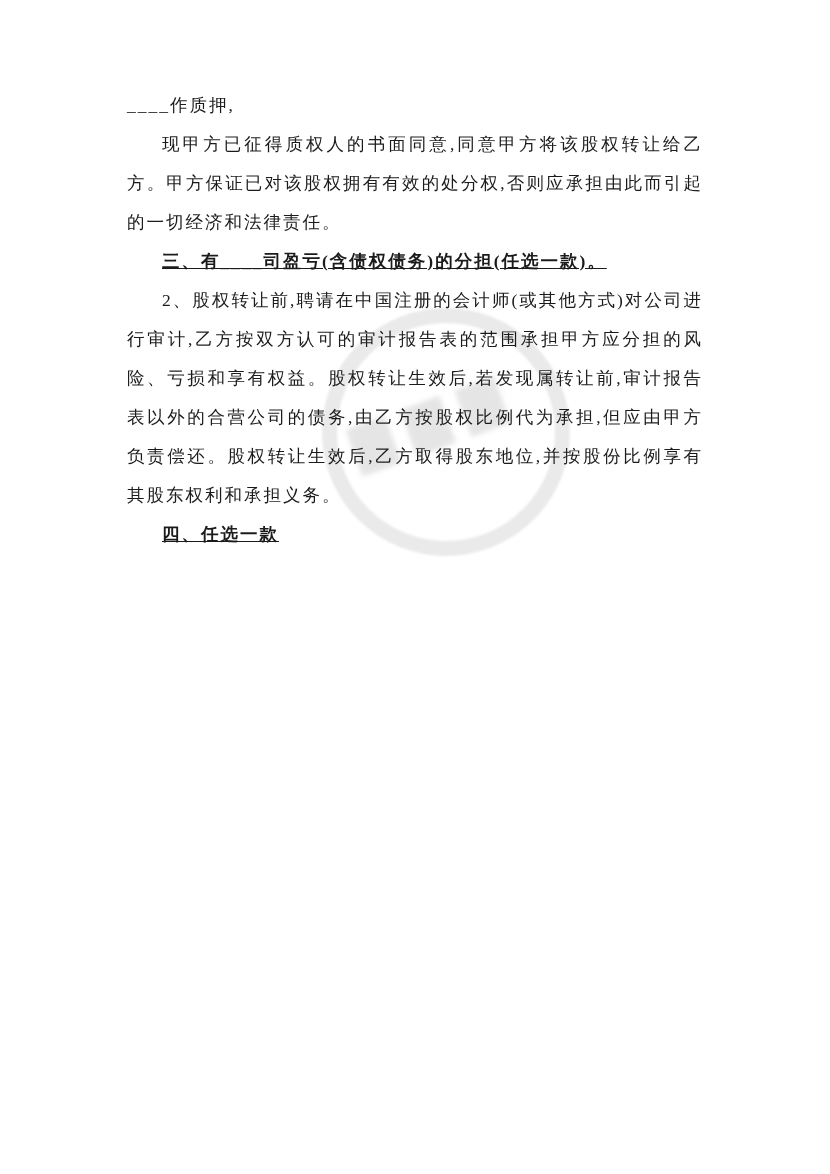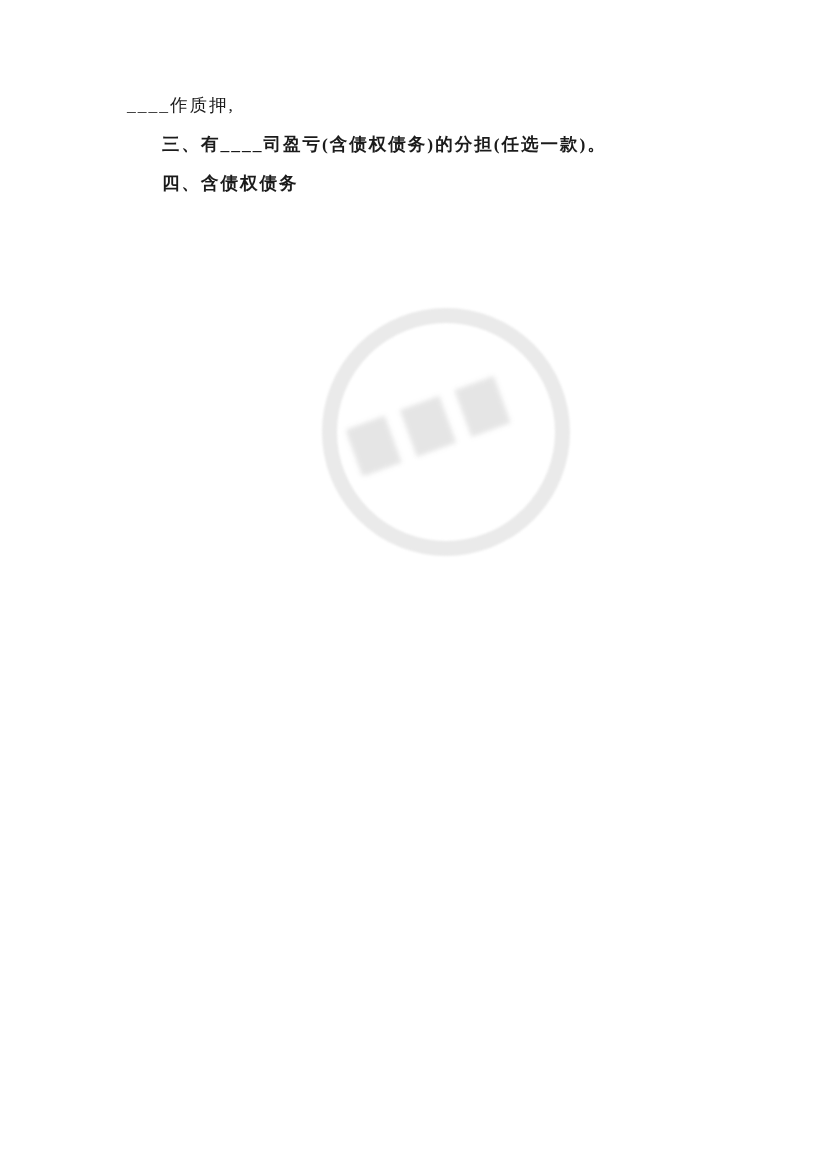--- a/index.html
+++ b/index.html
@@ -22,21 +22,21 @@
     top: 86px;
     width: 576px;
     font-size: 17.5px;
     line-height: 39px;
     text-align: justify;
     letter-spacing: 2px;
   }
   .content p { margin: 0; }
   p.para { text-indent: 35px; font-weight: 500; }
   p.cont { text-indent: 0; font-weight: 500; }
-  p.head { text-indent: 35px; font-weight: 700; }
+  p.head { text-indent: 35px; font-weight: 700; text-decoration: underline; }
   .footer {
     position: absolute;
     left: 0;
     right: 0;
     top: 1102px;
     text-align: center;
     font-size: 12px;
     letter-spacing: 2px;
     color: #737373;
   }
@@ -94,21 +94,23 @@
 </head>
 <body>
 
 <div class="page">
 
   <div class="wm wm-center"></div>
   <div class="wm wm-bottom"></div>
 
   <div class="content" id="doc-content">
       <p class="cont">____作质押,</p>
+      <p class="para">现甲方已征得质权人的书面同意,同意甲方将该股权转让给乙方。甲方保证已对该股权拥有有效的处分权,否则应承担由此而引起的一切经济和法律责任。</p>
       <p class="head">三、有____司盈亏(含债权债务)的分担(任选一款)。</p>
-      <p class="head">四、含债权债务</p>
+      <p class="para">2、股权转让前,聘请在中国注册的会计师(或其他方式)对公司进行审计,乙方按双方认可的审计报告表的范围承担甲方应分担的风险、亏损和享有权益。股权转让生效后,若发现属转让前,审计报告表以外的合营公司的债务,由乙方按股权比例代为承担,但应由甲方负责偿还。股权转让生效后,乙方取得股东地位,并按股份比例享有其股东权利和承担义务。</p>
+      <p class="head">四、任选一款</p>
     </div>
 
   <div class="footer">
     <span>第 2 页 共 7 页</span>
   </div>
 
 </div>
 
 </body></html>

